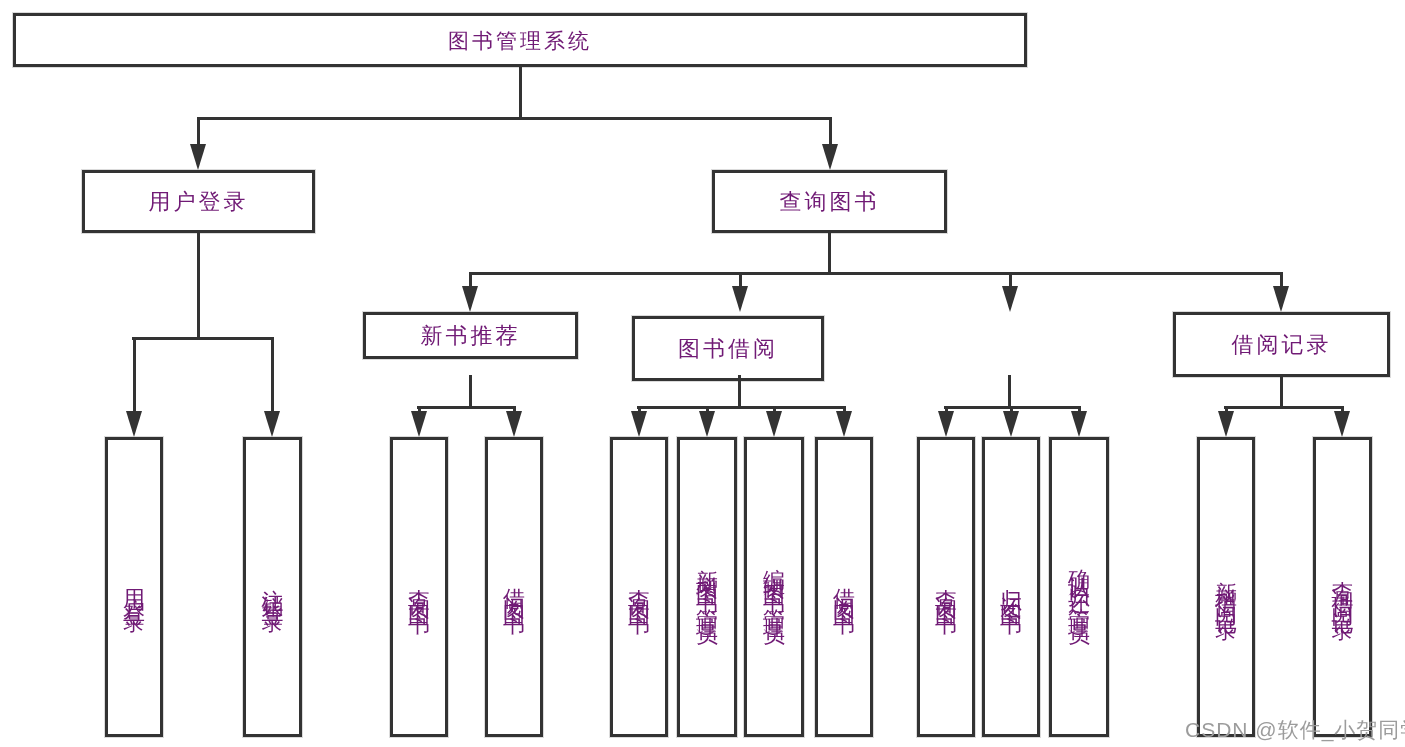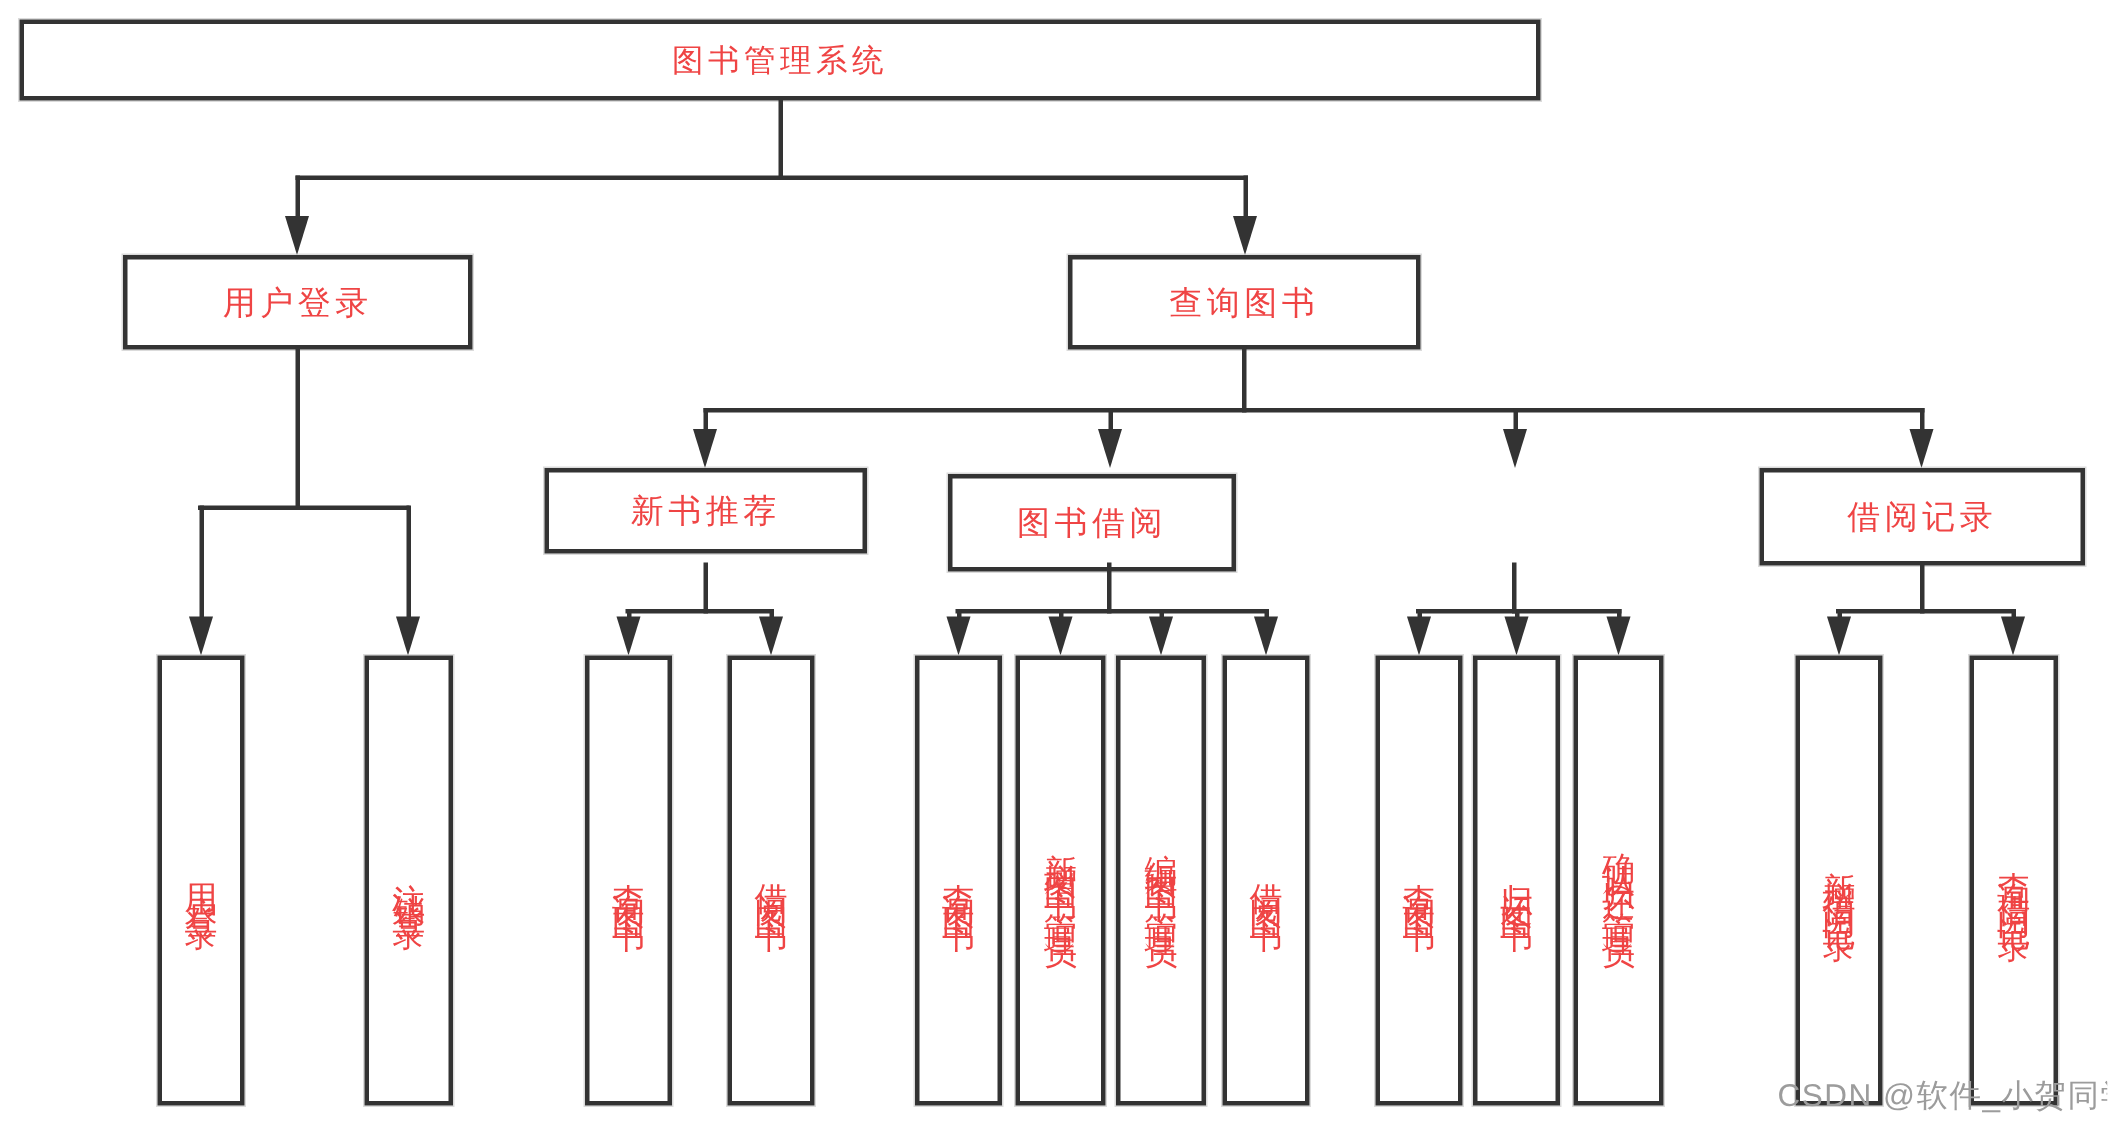--- a/index.html
+++ b/index.html
@@ -9,21 +9,21 @@
     position:relative; width:1405px; height:747px;
     background:#ffffff; overflow:hidden;
   }
   .box {
     position:absolute; background:#ffffff;
     border:3px solid #333333;
     box-shadow:0 0 0 1px rgba(175,175,175,.45);
     display:flex; align-items:center; justify-content:center;
   }
   .box .lbl {
-    color:#ef4444; font-size:22px; letter-spacing:3px;
+    color:#701a75; font-size:22px; letter-spacing:3px;
     white-space:nowrap; line-height:1;
   }
   .root .lbl { font-size:21px; }
   .leaf { justify-content:center; }
   .leaf .lbl {
     writing-mode:vertical-rl; text-orientation:mixed;
     font-size:22px; letter-spacing:8px; white-space:nowrap;
   }
   .vline, .hline { position:absolute; background:#333333; }
   .vline { width:3px; }
@@ -69,21 +69,21 @@
   <div class="arrow" style="left:126px;top:337px;height:100px"></div>
   <div class="arrow" style="left:264px;top:337px;height:100px"></div>
 
   <div class="vline" style="left:828px;top:231px;height:44px"></div>
   <div class="hline" style="left:469px;top:272px;width:814px"></div>
   <div class="arrow" style="left:462px;top:272px;height:40px"></div>
   <div class="arrow" style="left:732px;top:272px;height:40px"></div>
   <div class="arrow" style="left:1002px;top:272px;height:40px"></div>
   <div class="arrow" style="left:1273px;top:272px;height:40px"></div>
 
-  <div class="box" style="left:363px;top:312px;width:215px;height:57px">
+  <div class="box" style="left:363px;top:312px;width:215px;height:47px">
     <span class="lbl">新书推荐</span>
   </div>
   <div class="box" style="left:632px;top:316px;width:192px;height:65px">
     <span class="lbl">图书借阅</span>
   </div>
   <div class="box" style="left:1173px;top:312px;width:217px;height:65px">
     <span class="lbl">借阅记录</span>
   </div>
 
   <div class="vline" style="left:469px;top:375px;height:34px"></div>

